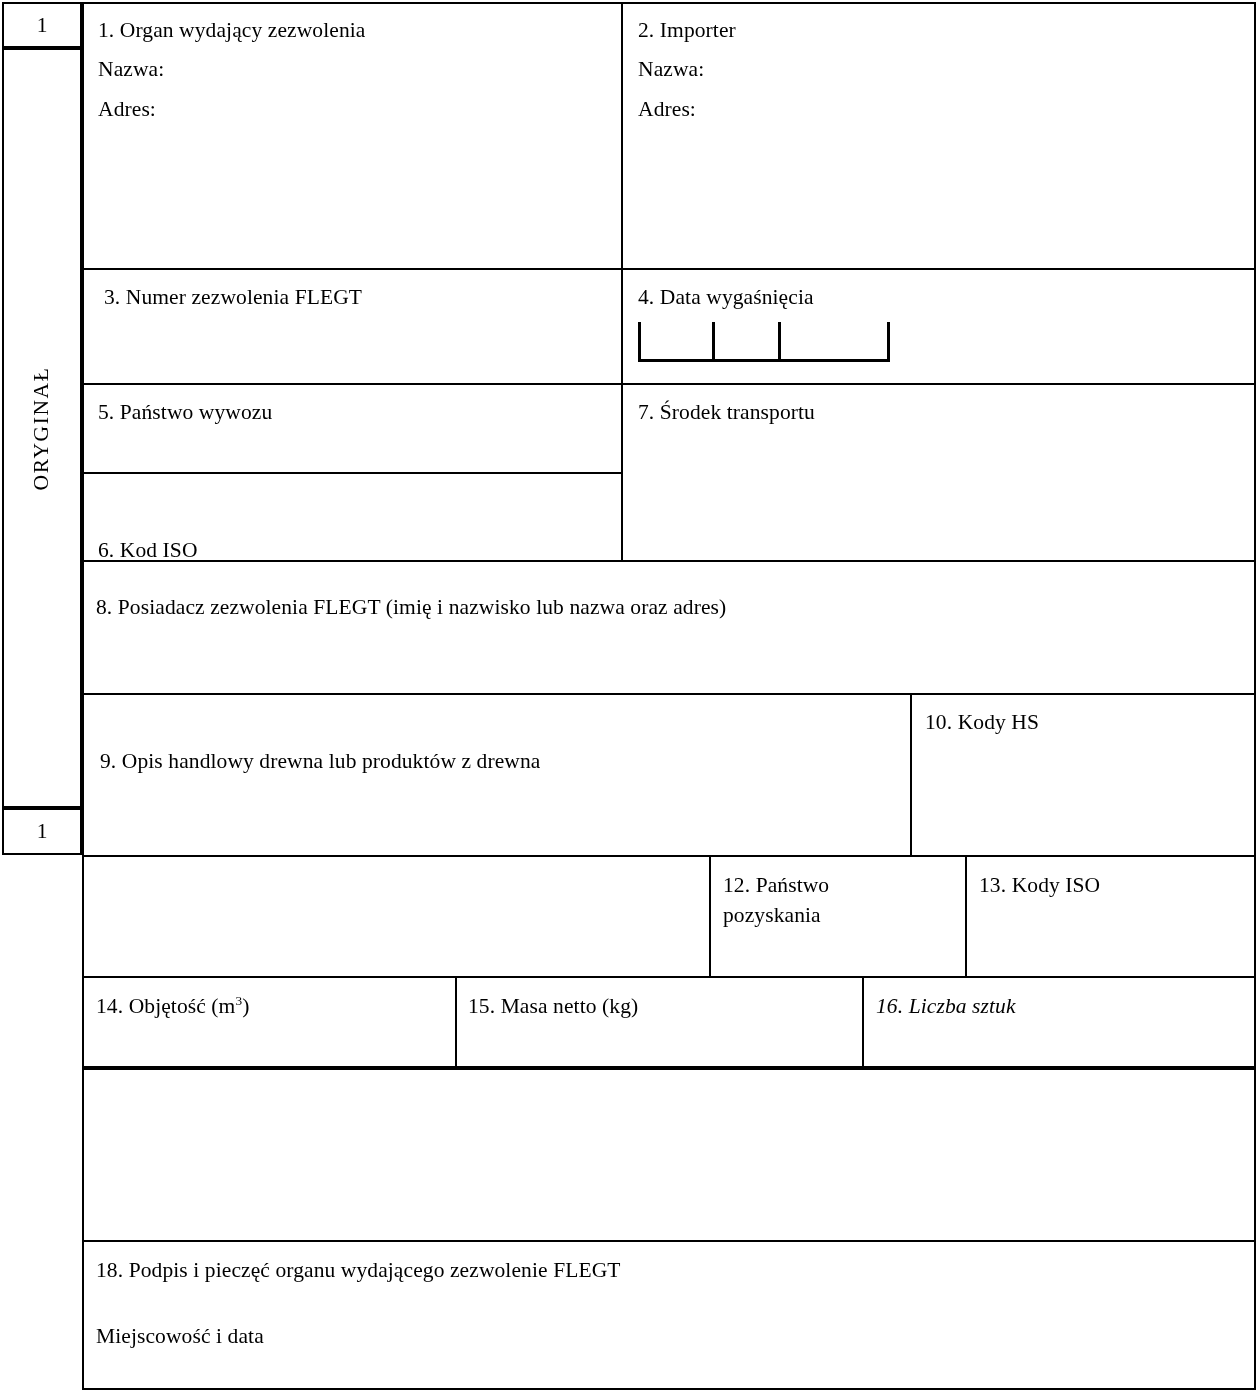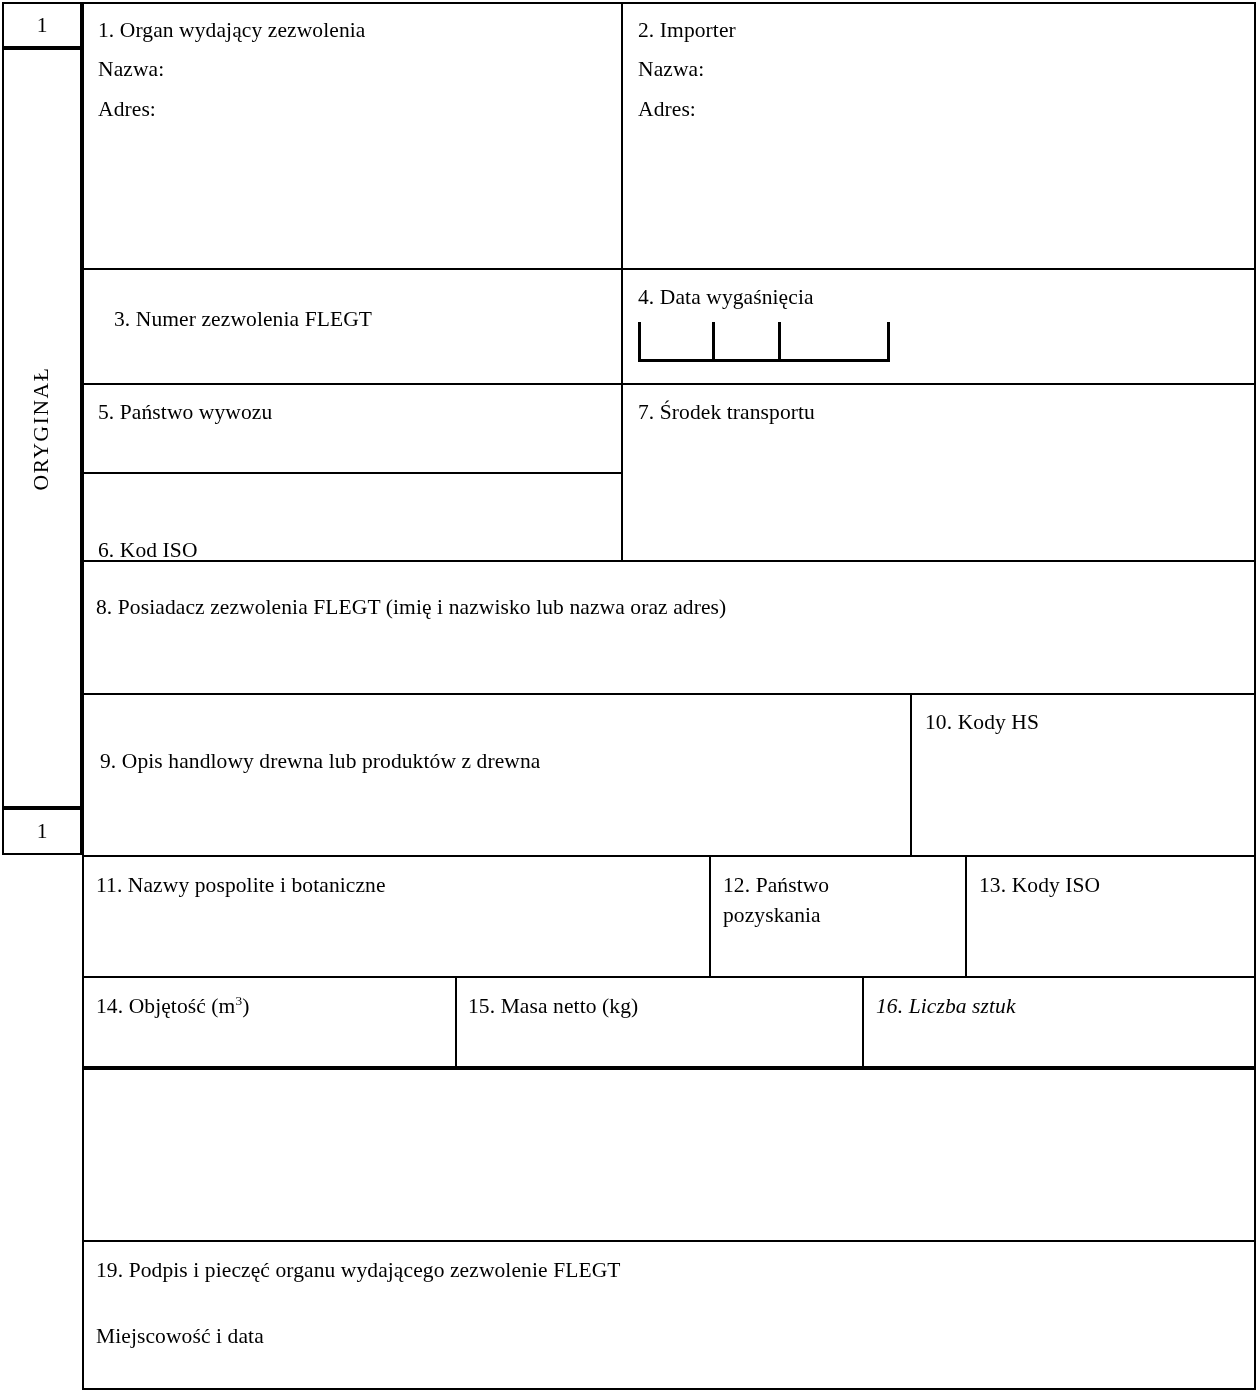--- a/index.html
+++ b/index.html
@@ -95,21 +95,21 @@
   <div class="label" style="left:98px; top:16px;">1. Organ wydający zezwolenia</div>
   <div class="label" style="left:98px; top:55px;">Nazwa:</div>
   <div class="label" style="left:98px; top:95px;">Adres:</div>
 
   <div class="cell bx" style="left:621px; top:2px; width:635px; height:268px;"></div>
   <div class="label" style="left:638px; top:16px;">2. Importer</div>
   <div class="label" style="left:638px; top:55px;">Nazwa:</div>
   <div class="label" style="left:638px; top:95px;">Adres:</div>
 
   <div class="cell bx" style="left:82px; top:268px; width:541px; height:117px;"></div>
-  <div class="label" style="left:114px; top:283px;margin-top:22px;">3. Numer zezwolenia FLEGT</div>
+  <div class="label" style="left:104px; top:283px;">3. Numer zezwolenia FLEGT</div>
 
   <div class="cell bx" style="left:621px; top:268px; width:635px; height:117px;"></div>
   <div class="label" style="left:638px; top:283px;">4. Data wygaśnięcia</div>
 
   <div class="datecomb" style="left:638px; top:322px; width:252px; height:40px;">
     <span class="tick" style="left:0px;"></span>
     <span class="tick" style="left:74px;"></span>
     <span class="tick" style="left:140px;"></span>
     <span class="tick" style="left:249px;"></span>
   </div>
@@ -126,37 +126,36 @@
   <div class="cell bx" style="left:82px; top:560px; width:1174px; height:135px;"></div>
   <div class="label" style="left:96px; top:577px;margin-top:16px;">8. Posiadacz zezwolenia FLEGT (imię i nazwisko lub nazwa oraz adres)</div>
 
   <div class="cell bx" style="left:82px; top:693px; width:830px; height:164px;"></div>
   <div class="label" style="left:100px; top:708px;margin-top:39px;">9. Opis handlowy drewna lub produktów z drewna</div>
 
   <div class="cell bx" style="left:910px; top:693px; width:346px; height:164px;"></div>
   <div class="label" style="left:925px; top:708px;">10. Kody HS</div>
 
   <div class="cell bx" style="left:82px; top:855px; width:629px; height:123px;"></div>
-  <div class="label" style="left:96px; top:871px;">11. Nazwy pospolite i botaniczne</div>
 
   <div class="cell bx" style="left:709px; top:855px; width:258px; height:123px;"></div>
   <div class="label" style="left:723px; top:871px;">12. Państwo</div>
   <div class="label" style="left:723px; top:901px;">pozyskania</div>
 
   <div class="cell bx" style="left:965px; top:855px; width:291px; height:123px;"></div>
   <div class="label" style="left:979px; top:871px;">13. Kody ISO</div>
 
   <div class="cell bx" style="left:82px; top:976px; width:375px; height:92px;"></div>
   <div class="label" style="left:96px; top:992px;"><span>14. Objętość (m</span><sup>3</sup><span>)</span></div>
 
   <div class="cell bx" style="left:455px; top:976px; width:409px; height:92px;"></div>
   <div class="label" style="left:468px; top:992px;">15. Masa netto (kg)</div>
 
   <div class="cell bx" style="left:862px; top:976px; width:394px; height:92px;"></div>
   <div class="label" style="left:876px; top:992px;font-style:italic;">16. Liczba sztuk</div>
 
   <div class="cell bx" style="left:82px; top:1068px; width:1174px; height:174px;"></div>
 
   <div class="cell bx" style="left:82px; top:1240px; width:1174px; height:150px;"></div>
-  <div class="label" style="left:96px; top:1256px;">19. Podpis i pieczęć organu wydającego zezwolenie FLEGT</div>
+  <div class="label" style="left:96px; top:1256px;">18. Podpis i pieczęć organu wydającego zezwolenie FLEGT</div>
   <div class="label" style="left:96px; top:1322px;">Miejscowość i data</div>
 
 </div>
 
 </body></html>

